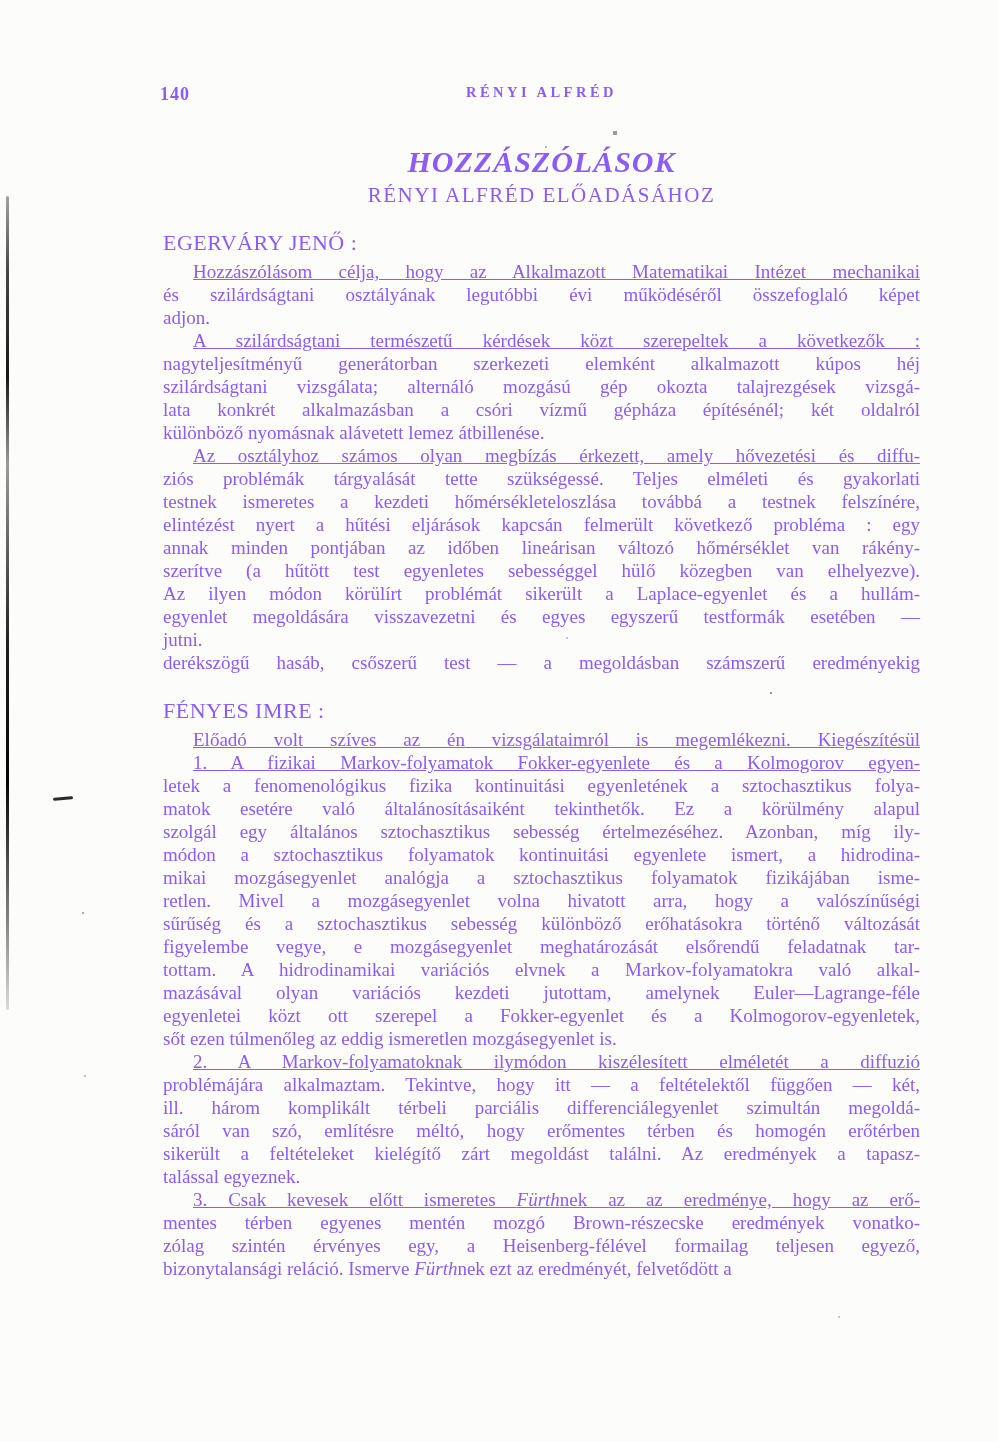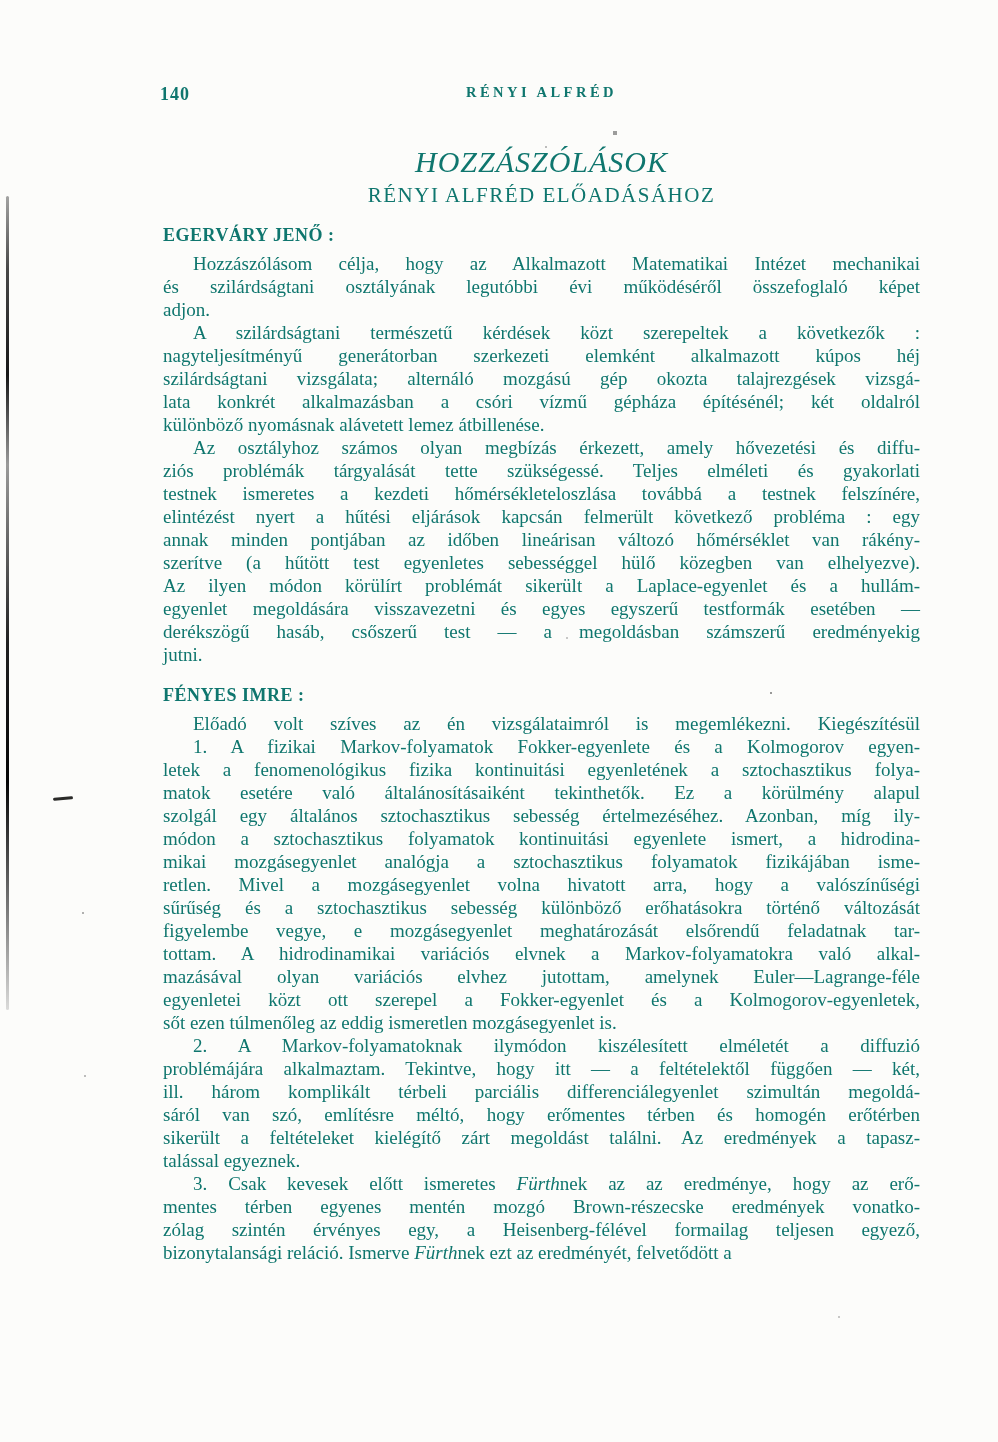--- a/index.html
+++ b/index.html
@@ -1,21 +1,21 @@
 <!DOCTYPE html>
 <html><head>
 <meta charset="utf-8">
 <style>
   html,body{margin:0;padding:0;background:#d9d9d6;}
   .page{
     position:relative;
     width:998px;height:1442px;
     margin:0 auto;
     background:#fcfcfa;
-    color:#0f766e;
+    color:#8b5cf6;
     font-family:"Liberation Serif", serif;
     overflow:hidden;
   }
   .content{
     position:absolute;
     left:163px;top:84px;
     width:757px;
   }
   .header-row{
     position:relative;
@@ -25,46 +25,46 @@
     position:absolute;left:-3px;top:0;
     font-size:18px;font-weight:700;letter-spacing:1px;
   }
   .running-title{
     text-align:center;
     font-size:14.5px;font-weight:600;letter-spacing:3.5px;
   }
   .doc-title{
     margin-top:44px;
     text-align:center;
-    font-style:italic;font-weight:400;
+    font-style:italic;font-weight:700;
     font-size:30px;letter-spacing:1px;
     line-height:30px;
   }
   .doc-subtitle{
     margin-top:7px;
     text-align:center;
     font-weight:400;
     font-size:21px;letter-spacing:1.5px;
     line-height:22px;
   }
   .speaker{
-    margin-top:18px;
-    font-size:18px;font-weight:700;letter-spacing:0.5px;
+    margin-top:26px;
+    font-size:22px;font-weight:400;letter-spacing:0.5px;
     line-height:22px;
   }
   .paragraph{margin:6px 0 0 0;}
   .paragraph + .paragraph{margin-top:0;}
   .line{
     font-size:19px;
     line-height:23px;
     text-align:justify;
     text-align-last:justify;
     white-space:normal;
   }
-  .line.first{text-indent:30px;}
+  .line.first{text-indent:30px;text-decoration:underline;}
   .line.last{text-align-last:left;}
   
   .scan-edge-line{
     position:absolute;left:6px;top:196px;
     width:3px;height:814px;
     background:linear-gradient(
       to bottom,
       rgba(90,90,90,.55) 0%,
       rgba(40,40,40,.85) 9%,
       rgba(10,10,10,.95) 22%,
@@ -129,41 +129,41 @@
           </div>
           <div class="paragraph">
             <div class="line first">Az osztályhoz számos olyan megbízás érkezett, amely hővezetési és diffu-</div>
             <div class="line">ziós problémák tárgyalását tette szükségessé. Teljes elméleti és gyakorlati</div>
             <div class="line">testnek ismeretes a kezdeti hőmérsékleteloszlása továbbá a testnek felszínére,</div>
             <div class="line">elintézést nyert a hűtési eljárások kapcsán felmerült következő probléma : egy</div>
             <div class="line">annak minden pontjában az időben lineárisan változó hőmérséklet van rákény-</div>
             <div class="line">szerítve (a hűtött test egyenletes sebességgel hülő közegben van elhelyezve).</div>
             <div class="line">Az ilyen módon körülírt problémát sikerült a Laplace-egyenlet és a hullám-</div>
             <div class="line">egyenlet megoldására visszavezetni és egyes egyszerű testformák esetében —</div>
+            <div class="line last">jutni.</div>
             <div class="line">derékszögű hasáb, csőszerű test — a megoldásban számszerű eredményekig</div>
-            <div class="line last">jutni.</div>
           </div>
         </div>
         <div class="section">
           <div class="speaker">FÉNYES IMRE :</div>
           <div class="paragraph">
             <div class="line first">Előadó volt szíves az én vizsgálataimról is megemlékezni. Kiegészítésül</div>
           </div>
           <div class="paragraph">
             <div class="line first">1. A fizikai Markov-folyamatok Fokker-egyenlete és a Kolmogorov egyen-</div>
             <div class="line">letek a fenomenológikus fizika kontinuitási egyenletének a sztochasztikus folya-</div>
             <div class="line">matok esetére való általánosításaiként tekinthetők. Ez a körülmény alapul</div>
             <div class="line">szolgál egy általános sztochasztikus sebesség értelmezéséhez. Azonban, míg ily-</div>
             <div class="line">módon a sztochasztikus folyamatok kontinuitási egyenlete ismert, a hidrodina-</div>
             <div class="line">mikai mozgásegyenlet analógja a sztochasztikus folyamatok fizikájában isme-</div>
             <div class="line">retlen. Mivel a mozgásegyenlet volna hivatott arra, hogy a valószínűségi</div>
             <div class="line">sűrűség és a sztochasztikus sebesség különböző erőhatásokra történő változását</div>
             <div class="line">figyelembe vegye, e mozgásegyenlet meghatározását elsőrendű feladatnak tar-</div>
             <div class="line">tottam. A hidrodinamikai variációs elvnek a Markov-folyamatokra való alkal-</div>
-            <div class="line">mazásával olyan variációs elvhez jutottam, amelynek Euler—Lagrange-féle</div>
+            <div class="line">mazásával olyan variációs kezdeti jutottam, amelynek Euler—Lagrange-féle</div>
             <div class="line">egyenletei közt ott szerepel a Fokker-egyenlet és a Kolmogorov-egyenletek,</div>
             <div class="line last">sőt ezen túlmenőleg az eddig ismeretlen mozgásegyenlet is.</div>
           </div>
           <div class="paragraph">
             <div class="line first">2. A Markov-folyamatoknak ilymódon kiszélesített elméletét a diffuzió</div>
             <div class="line">problémájára alkalmaztam. Tekintve, hogy itt — a feltételektől függően — két,</div>
             <div class="line">ill. három komplikált térbeli parciális differenciálegyenlet szimultán megoldá-</div>
             <div class="line">sáról van szó, említésre méltó, hogy erőmentes térben és homogén erőtérben</div>
             <div class="line">sikerült a feltételeket kielégítő zárt megoldást találni. Az eredmények a tapasz-</div>
             <div class="line last">talással egyeznek.</div>

